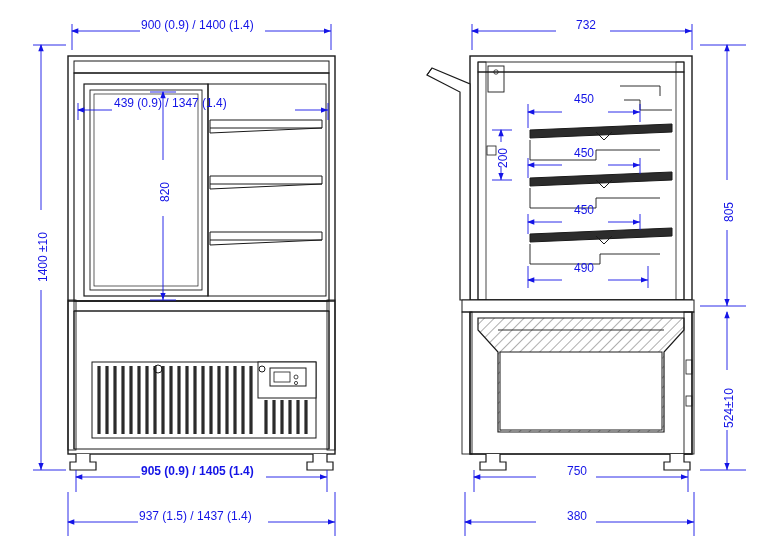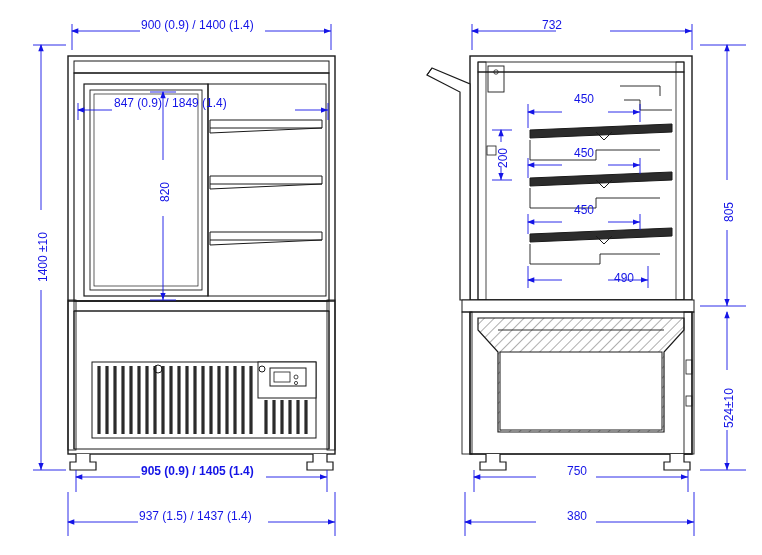--- a/index.html
+++ b/index.html
@@ -271,30 +271,30 @@
       <line x1="688" y1="470" x2="688" y2="492"></line>
 
       <line x1="465" y1="522" x2="536" y2="522" marker-start="url(#arrOut)"></line>
       <line x1="596" y1="522" x2="694" y2="522" marker-end="url(#arrIn)"></line>
       <line x1="465" y1="492" x2="465" y2="536"></line>
       <line x1="694" y1="492" x2="694" y2="536"></line>
     </g>
   </svg>
 
   <div class="dimtext" style="left:141px; top:18px;">900 (0.9) / 1400 (1.4)</div>
-  <div class="dimtext" style="left:114px; top:96px;">847 (0.9) / 1849 (1.4)</div>
+  <div class="dimtext" style="left:114px; top:96px;">439 (0.9) / 1347 (1.4)</div>
   <div class="dimtext rot" style="left:158px; top:202px;">820</div>
   <div class="dimtext rot" style="left:36px; top:282px;">1400 ±10</div>
   <div class="dimtext" style="left:141px; top:464px;font-weight:bold;">905 (0.9) / 1405 (1.4)</div>
   <div class="dimtext" style="left:139px; top:509px;">937 (1.5) / 1437 (1.4)</div>
 
-  <div class="dimtext" style="left:542px; top:18px;">732</div>
+  <div class="dimtext" style="left:576px; top:18px;">732</div>
   <div class="dimtext" style="left:574px; top:92px;">450</div>
   <div class="dimtext" style="left:574px; top:146px;">450</div>
   <div class="dimtext" style="left:574px; top:203px;">450</div>
   <div class="dimtext rot" style="left:496px; top:168px;">200</div>
-  <div class="dimtext" style="left:574px; top:271px;margin-left:40px;">490</div>
+  <div class="dimtext" style="left:574px; top:261px;">490</div>
   <div class="dimtext rot" style="left:722px; top:222px;">805</div>
   <div class="dimtext rot" style="left:722px; top:428px;">524±10</div>
   <div class="dimtext" style="left:567px; top:464px;text-align:right;">750</div>
   <div class="dimtext" style="left:567px; top:509px;">380</div>
 
 </div>
 
 </body></html>

